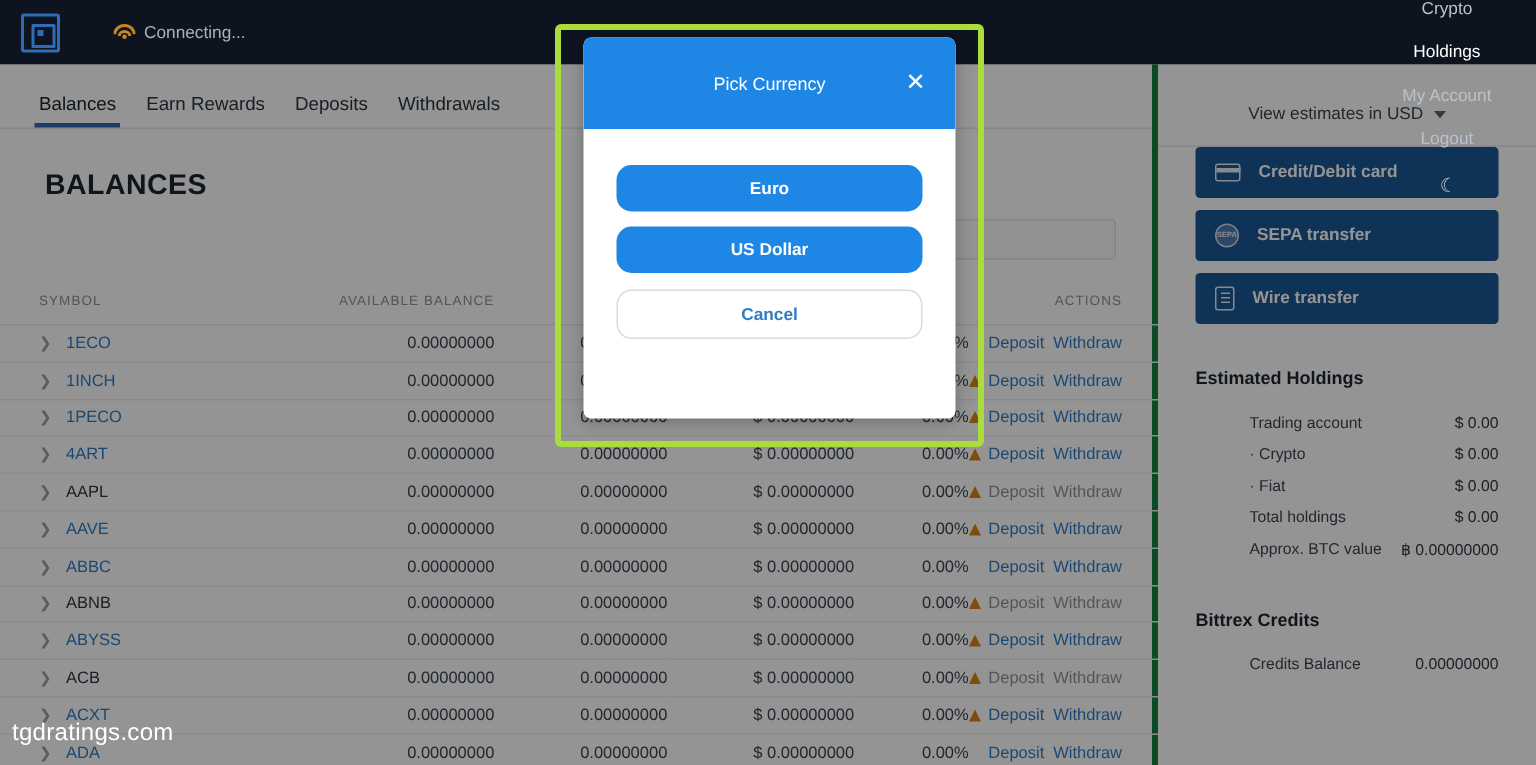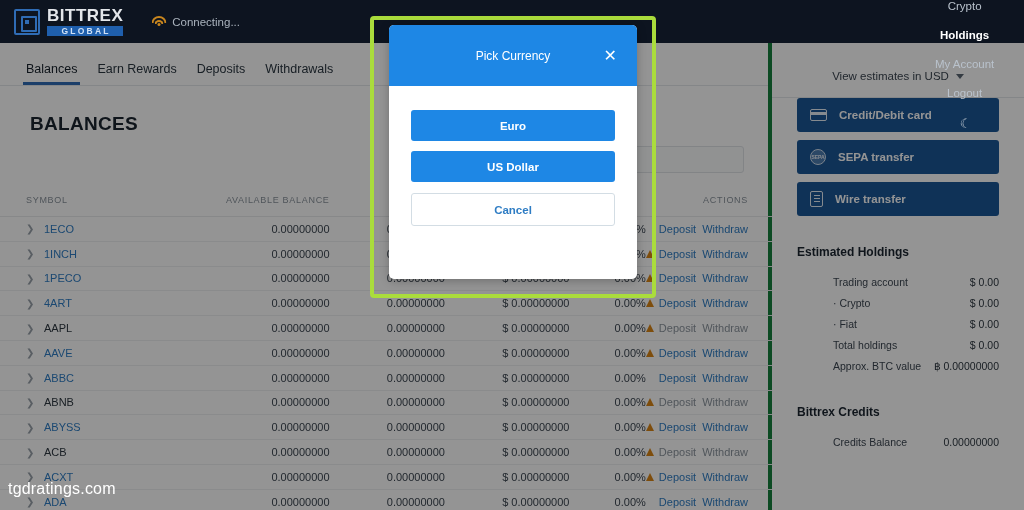--- a/index.html
+++ b/index.html
@@ -70,21 +70,21 @@
     width: 3px; height: 3px; top: 7px; border-radius: 50%;
     background: #c8861e; border: none;
   }
   .navlinks {
     margin-left: auto; margin-right: 14px;
     display: flex; align-items: center; gap: 17px; flex-direction: column;
   }
   .navlink {
     font-size: 11.5px; color: #b9c2cc; white-space: nowrap;
   }
-  .navlink.active { color: #ffffff; font-weight: bold; }
+  .navlink.active { color: #ffffff; font-weight: normal; }
   .moon-icon { color: #b9c2cc; font-size: 13px; margin-left: 2px; }
 
   
   .page {
     position: absolute; top: 43px; left: 0;
     width: 1024px; height: 467px;
     background: #ffffff;
   }
   
   .dimmer {
@@ -255,21 +255,21 @@
   }
   .modal-title { color: #ffffff; font-size: 12px; }
   .modal-close {
     position: absolute; right: 20px; top: 50%;
     transform: translateY(-50%);
     color: #ffffff; font-size: 16px; line-height: 1;
   }
   .modal-body { padding: 24px 22px 0 22px; }
   .m-btn {
     display: block; width: 100%; height: 31px;
-    border-radius: 3px; border: none;
+    border-radius: 10px; border: none;
     font-size: 11.5px; font-weight: bold;
     font-family: "Liberation Sans", sans-serif;
     margin-bottom: 10px; cursor: pointer;
   }
   .m-btn.primary { background: #1e87e5; color: #ffffff; }
   .m-btn.cancel {
     background: #ffffff; color: #2f7dc4;
     border: 1px solid #d3dde4; margin-top: 11px; height: 33px;
   }
 
@@ -280,24 +280,20 @@
   }
 </style>
 </head>
 <body>
 
 <div id="app">
 
   <div class="topnav">
     <div class="logo-wrap">
       <div class="logo-mark"></div>
-      <div class="logo-text">
-        <span class="logo-name">BITTREX</span>
-        <span class="logo-sub">GLOBAL</span>
-      </div>
     </div>
 
     <div class="conn">
       <span class="wifi-icon">
           <i></i>
           <i></i>
           <i></i>
         </span>
       <span>Connecting...</span>
     </div>

